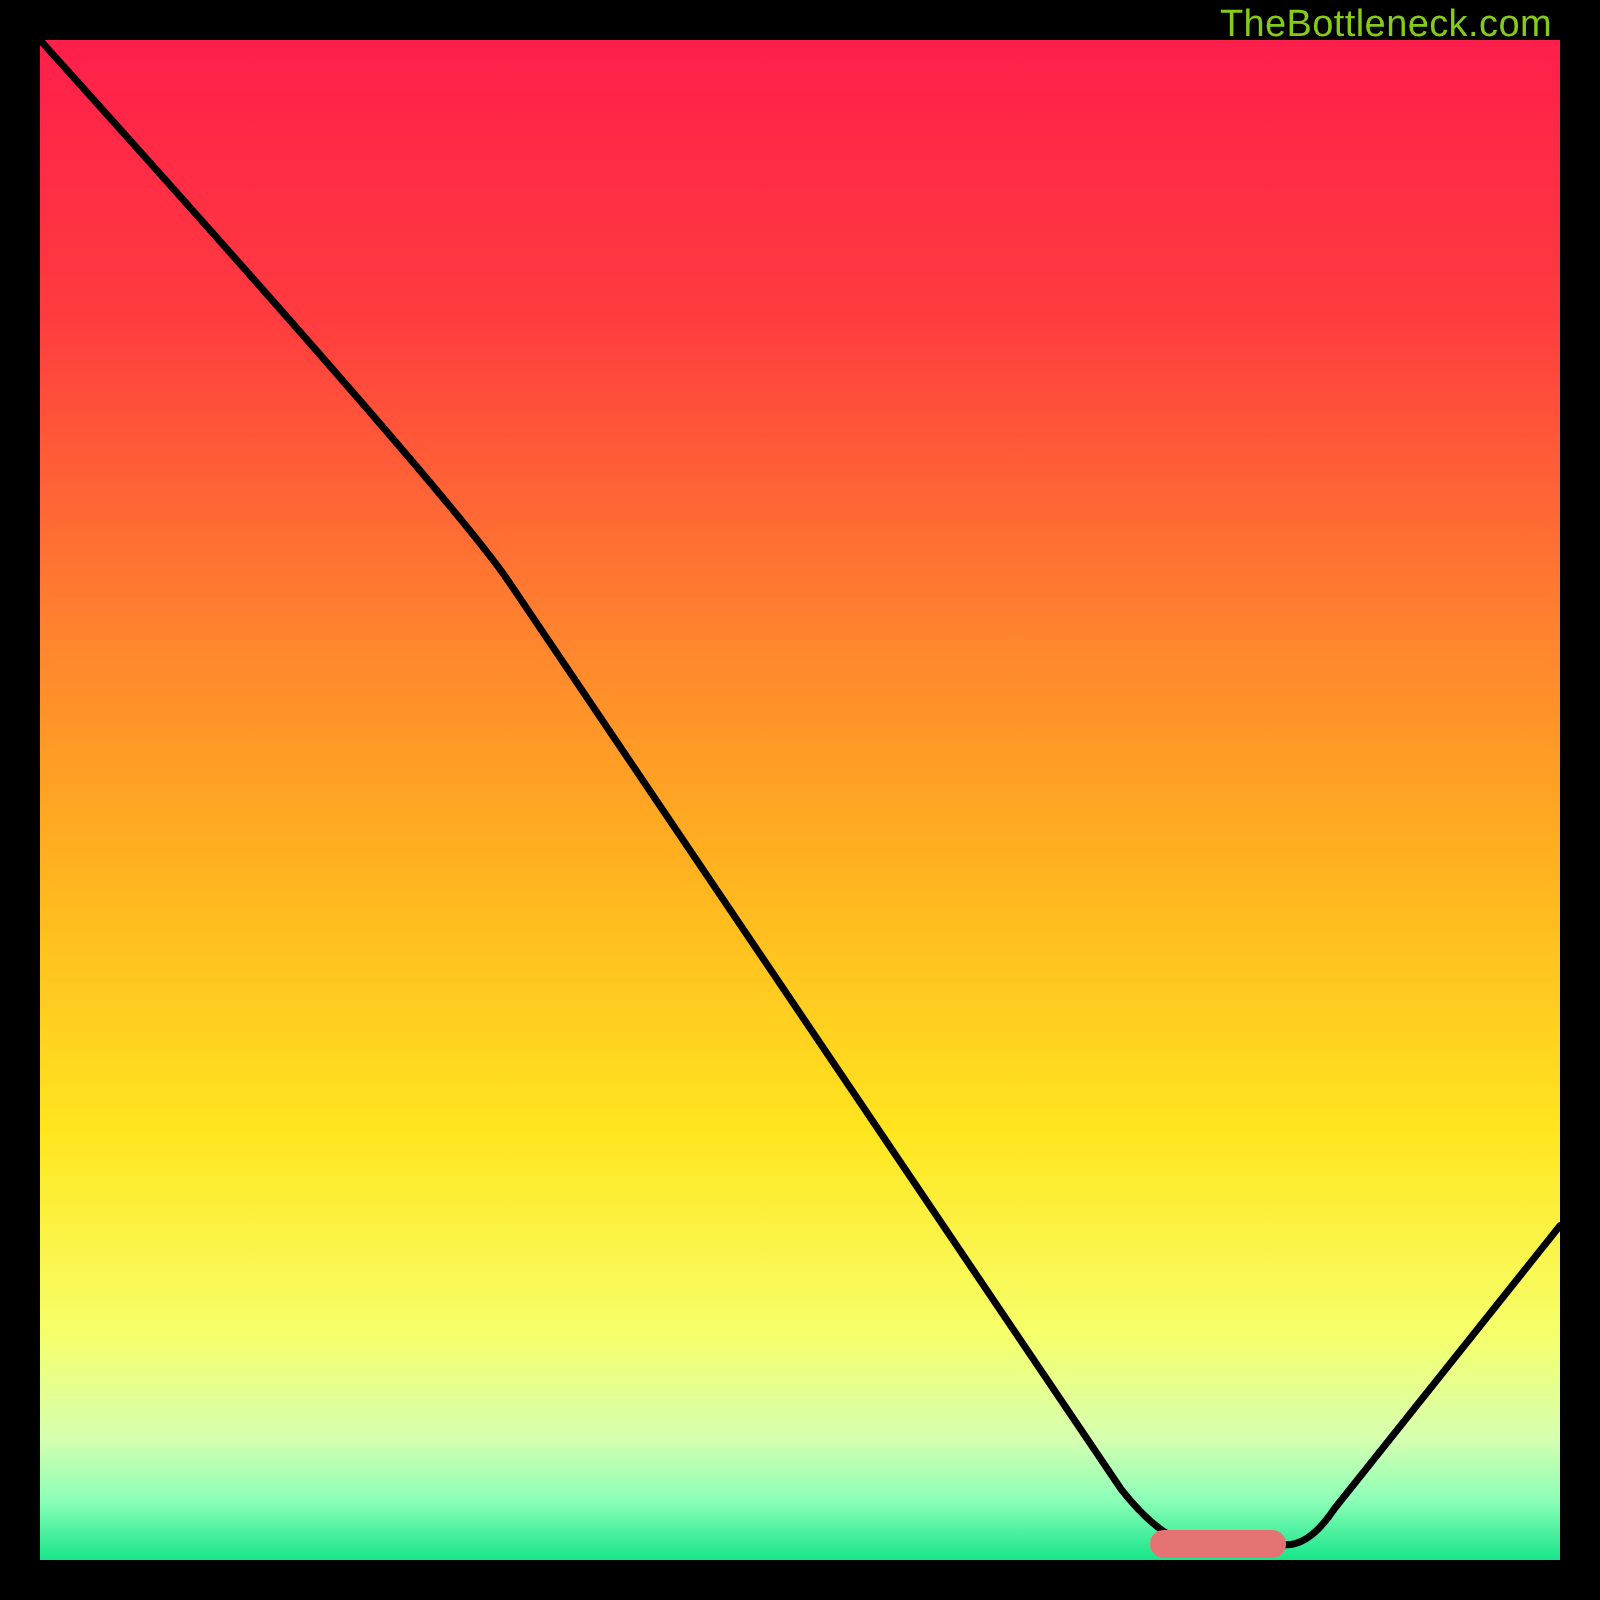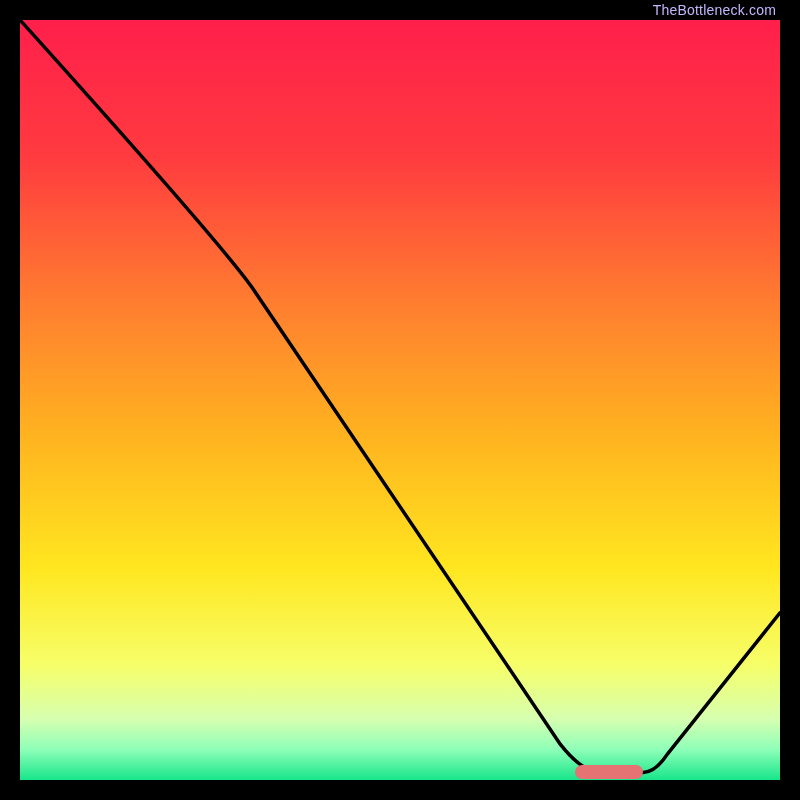--- a/index.html
+++ b/index.html
@@ -31,22 +31,22 @@
     position: absolute;
     left: 0;
     top: 0;
     width: 100%;
     height: 100%;
   }
   .watermark {
     position: absolute;
     top: 2px;
     right: 24px;
-    color: #c4b5fd;
-    font-size: 14px;
+    color: #84cc16;
+    font-size: 19px;
     font-weight: 500;
     letter-spacing: 0.2px;
     user-select: none;
   }
   .curve {
     position: absolute;
     left: 0;
     top: 0;
     width: 760px;
     height: 760px;

